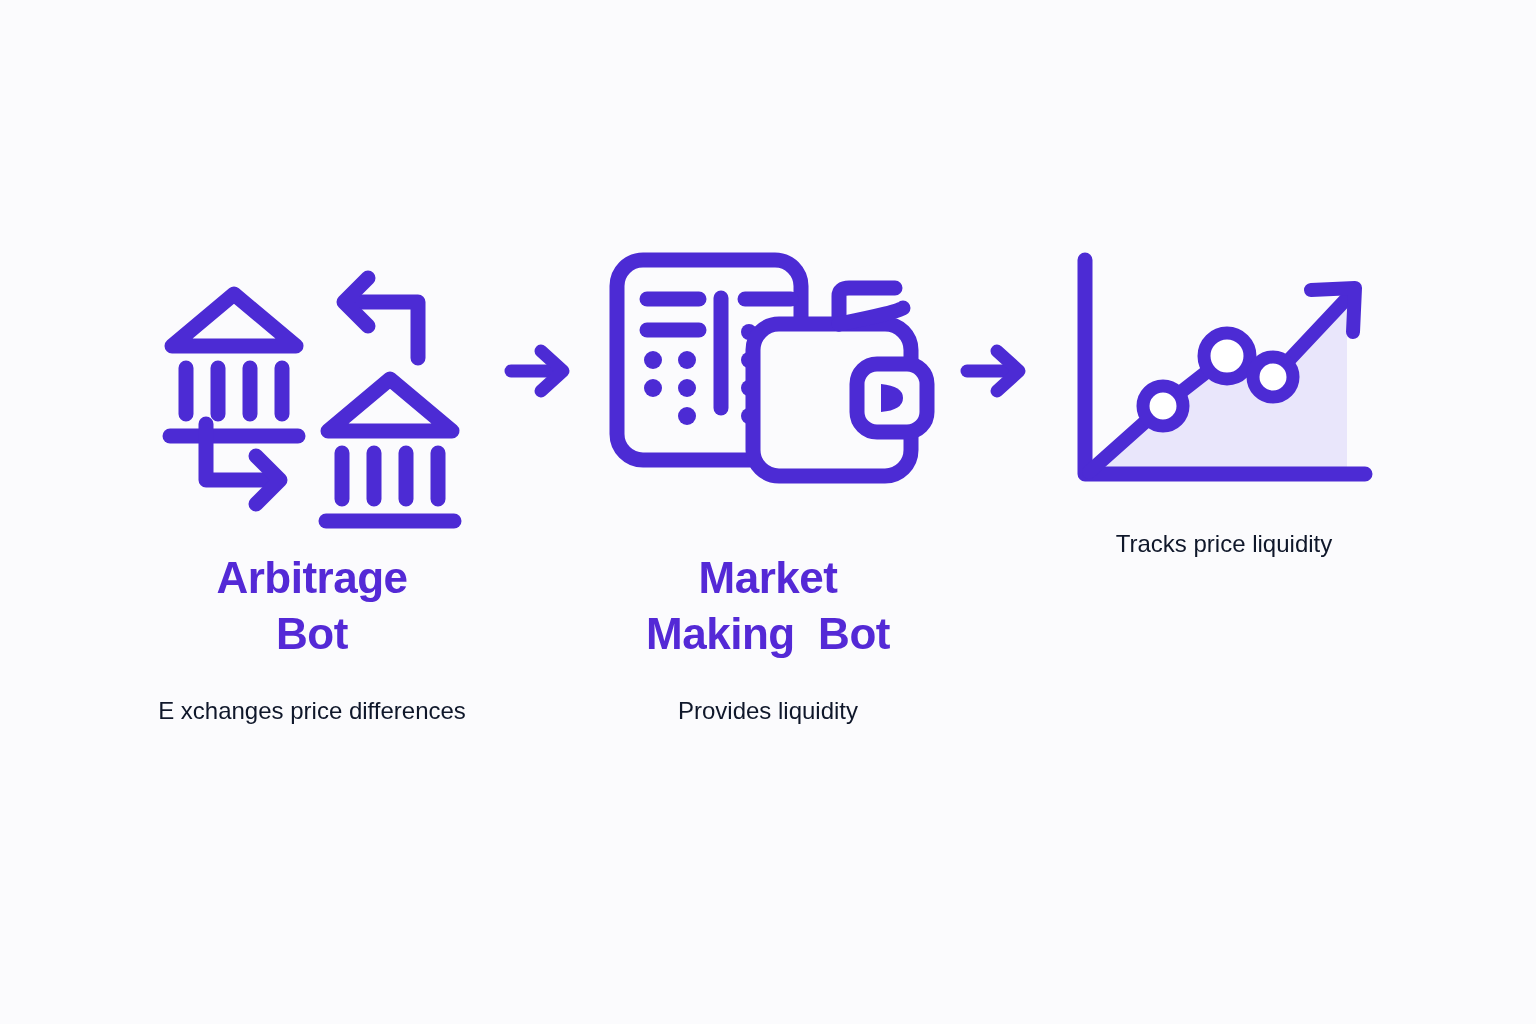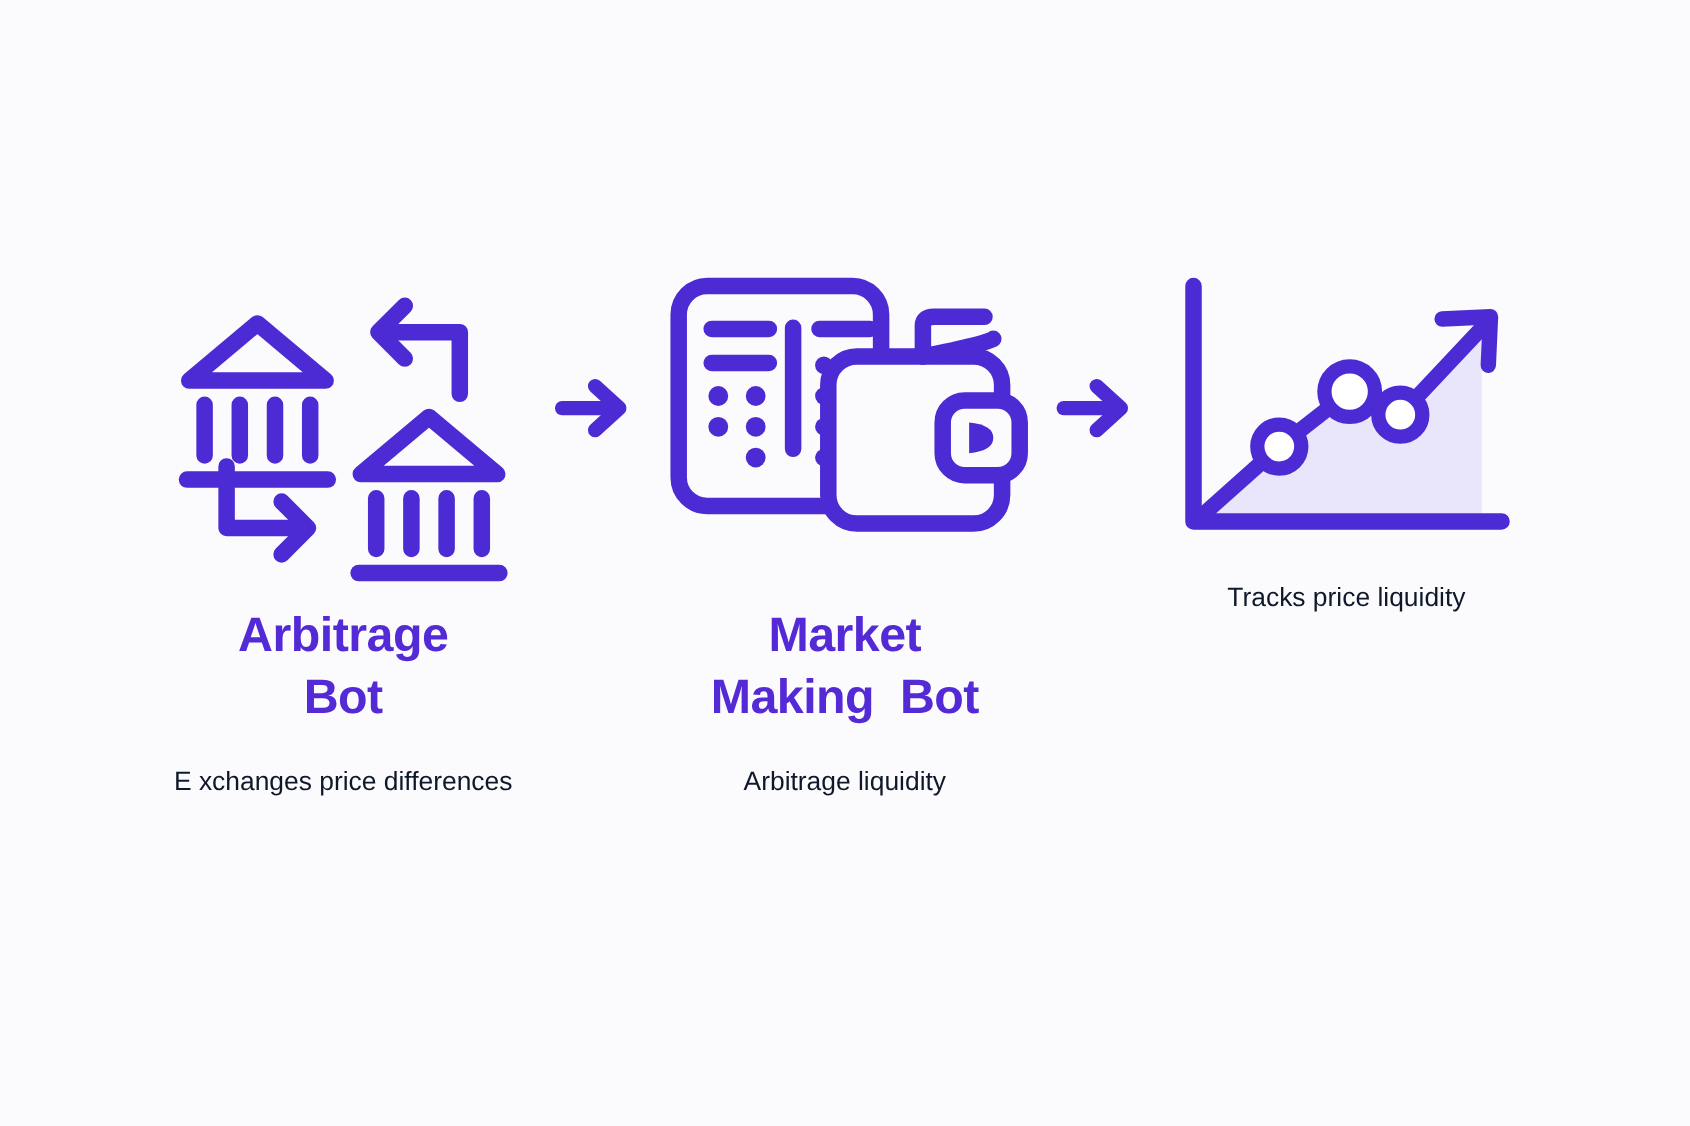--- a/index.html
+++ b/index.html
@@ -165,21 +165,21 @@
 
             <rect x="254" y="118" width="70" height="68" rx="20" fill="#fbfbfd" stroke="#4c2bd4" stroke-width="15" stroke-linejoin="round"></rect>
             <path d="M278 138 Q300 140 300 152 Q300 164 278 166 Z" fill="#4c2bd4"></path>
           </g>
         </svg>
       </div>
 
       <div class="stage-title">Market
 Making  Bot</div>
 
-      <div class="stage-caption">Arbitrage liquidity</div>
+      <div class="stage-caption">Provides liquidity</div>
     </div>
 
     <div class="connector">
       <span>
         <svg width="70" height="56" viewBox="0 0 70 56">
           <g fill="none" stroke="#4c2bd4" stroke-width="13" stroke-linecap="round" stroke-linejoin="round">
             <path d="M6 28 L56 28"></path>
             <path d="M36 8 L58 28 L36 48"></path>
           </g>
         </svg>

